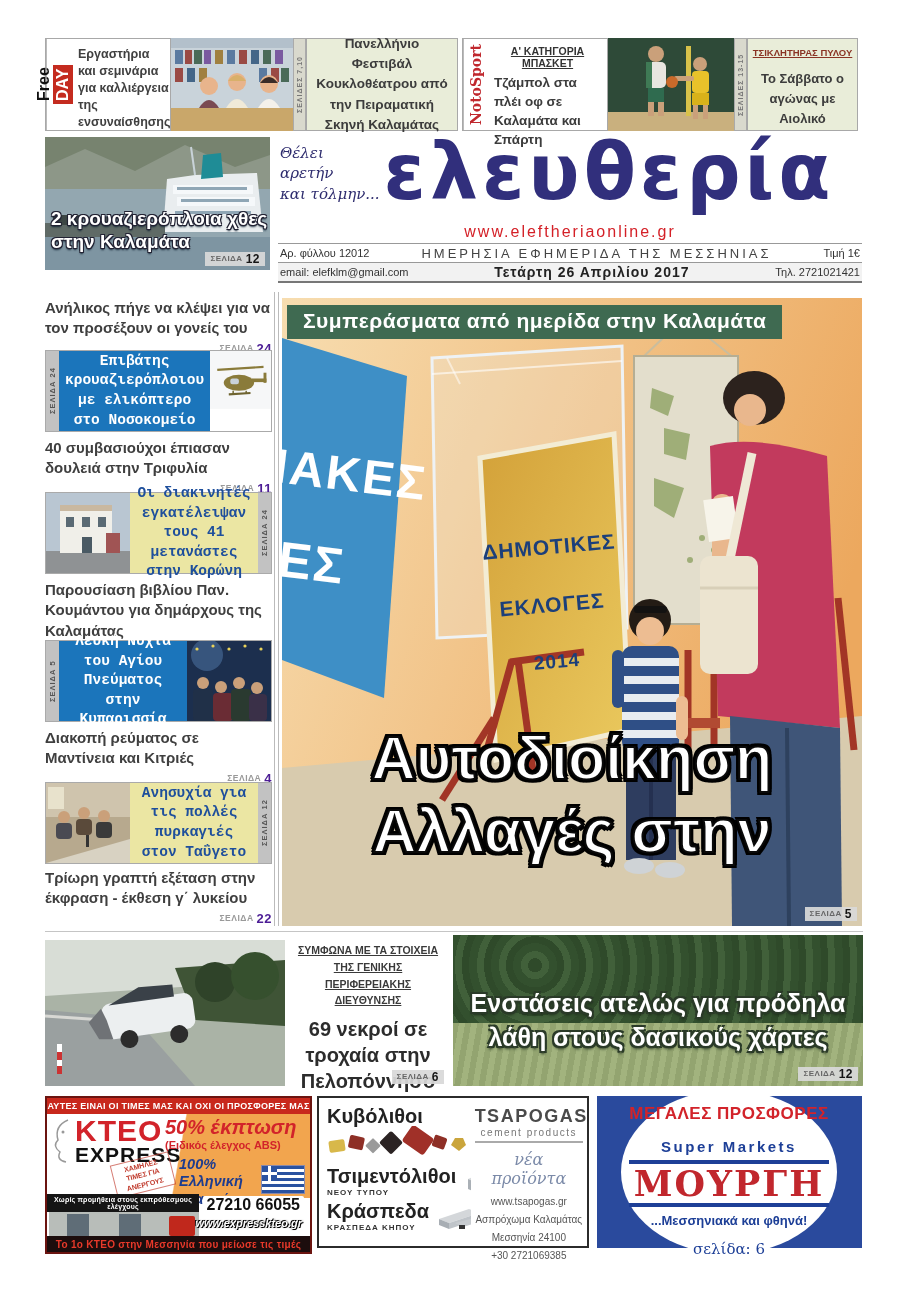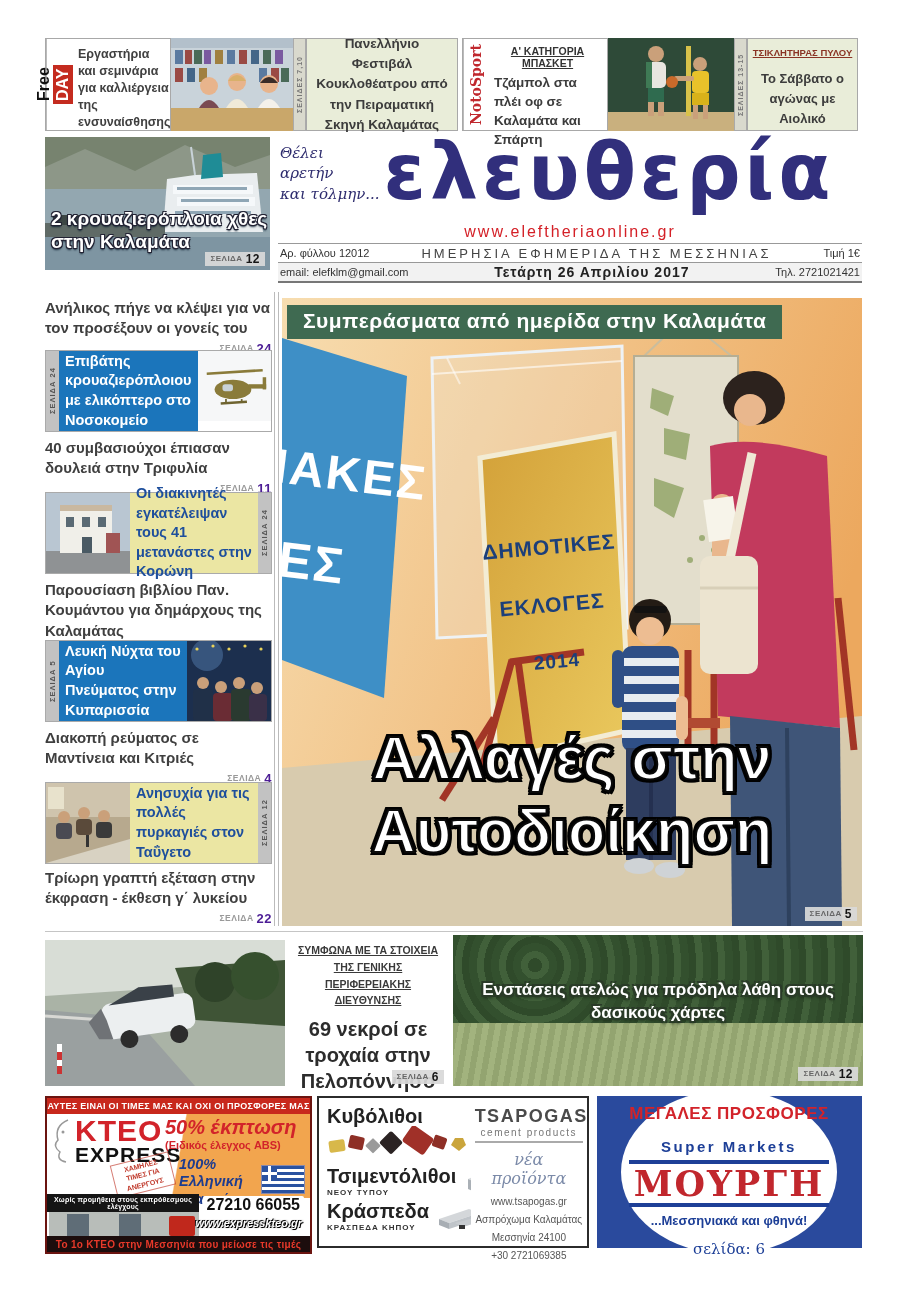--- a/index.html
+++ b/index.html
@@ -59,22 +59,22 @@
   .mh-date{font-size:14px;font-weight:800;color:#222;letter-spacing:1px;}
 
   
   .sidebar{left:45px;top:292px;width:227px;height:636px;}
   .s-item{position:absolute;left:0;width:227px;box-sizing:border-box;}
   .s-title{font-size:15px;font-weight:700;color:#3f3f3f;line-height:1.35;}
   .s-page{display:flex;justify-content:flex-end;align-items:center;gap:3px;margin-top:2px;
           font-size:8.5px;font-weight:700;color:#999;letter-spacing:.5px;}
   .s-page b{font-size:13px;color:#4c1d95;}
   .s-box{position:absolute;left:0;width:227px;height:82px;display:flex;border:1px solid #aaa;box-sizing:border-box;}
-  .box-title{flex:1;display:flex;align-items:center;justify-content:center;
-             font-size:14.5px;font-weight:800;padding:8px 6px;line-height:1.35;}
+  .box-title{flex:1;display:flex;align-items:center;justify-content:center;text-align:center;
+             font-size:14.5px;font-weight:800;padding:8px 6px;line-height:1.35;font-family:Liberation Mono, monospace;}
   .blue .box-title{background:#1b75bb;color:#fff;}
   .yellow .box-title{background:#ebe6a3;color:#1e4f9c;}
   .box-photo{width:84px;position:relative;overflow:hidden;background:#fff;}
   .divider-v{left:274px;top:292px;width:3px;height:634px;border-left:1px solid #bbb;border-right:1px solid #bbb;}
 
   
   .mainphoto{left:282px;top:298px;width:580px;height:628px;overflow:hidden;}
   .m-kicker{position:absolute;left:5px;top:7px;background:#3f6a51;color:#fff;font-size:21px;font-weight:700;
             padding:4px 16px 6px;letter-spacing:.5px;}
   .bluesign-t{position:absolute;color:#fff;font-weight:800;letter-spacing:2px;transform:rotate(7deg);line-height:1;}
@@ -89,21 +89,21 @@
   .crash{left:45px;top:940px;width:240px;height:146px;}
   .accidents{left:292px;top:942px;width:152px;height:142px;}
   .acc-kicker{font-size:10.5px;font-weight:700;color:#3a3a3a;text-align:center;text-decoration:underline;line-height:1.6;}
   .acc-title{font-size:20px;font-weight:800;color:#2c2c2c;text-align:center;margin-top:7px;line-height:1.3;}
   .forest{left:453px;top:935px;width:410px;height:151px;
     background:
       repeating-radial-gradient(circle at 20% 20%, #2f4a2a 0 7px, #41603a 7px 14px, #33502e 14px 22px),
       #3a5a34;}
   .forest-field{position:absolute;left:0;bottom:0;width:100%;height:42%;
     background:repeating-linear-gradient(100deg,#93a470 0 6px,#a2b37e 6px 12px);}
-  .forest-title{position:absolute;left:0;right:0;top:44px;text-align:center;color:#fff;font-size:17px;font-weight:800;line-height:1.35;
+  .forest-title{position:absolute;left:0;right:0;top:52px;text-align:center;color:#fff;font-size:25px;font-weight:800;line-height:1.35;
     text-shadow:-2px -2px 0 #2a3a28,2px -2px 0 #2a3a28,-2px 2px 0 #2a3a28,2px 2px 0 #2a3a28,0 3px 3px #1a2a18;}
 
   
   .kteo{left:45px;top:1096px;width:267px;height:158px;border:2px solid #6b1410;box-sizing:border-box;background:#fff;}
   .kteo-top{height:16px;background:#c8281c;color:#fff;font-size:9px;font-weight:800;display:flex;align-items:center;justify-content:center;letter-spacing:.3px;}
   .kteo-main{position:relative;height:84px;background:linear-gradient(100deg,#ffffff 50%,#f2a54e 50.5%);}
   .kteo-brand{position:absolute;left:28px;top:2px;line-height:1;}
   .kteo-brand .b1{display:block;color:#d2232a;font-size:30px;font-weight:800;letter-spacing:1px;}
   .kteo-brand .b2{display:block;color:#111;font-size:21px;font-weight:800;margin-top:-2px;letter-spacing:1px;}
   .kteo-discount{position:absolute;left:118px;top:2px;color:#d2232a;font-size:20px;font-weight:800;font-style:italic;}
@@ -502,22 +502,22 @@
     <div class="bluesign-t" style="left:-8px;top:153px;font-size:48px;">ΙΑΚΕΣ</div>
     <div class="bluesign-t" style="left:-4px;top:240px;font-size:50px;">ΕΣ</div>
 
     <div class="ysign">
       <span style="font-size:21px;">ΔΗΜΟΤΙΚΕΣ</span>
       <span style="font-size:21px;">ΕΚΛΟΓΕΣ</span>
       <span style="font-size:19px;">2014</span>
     </div>
 
     <div class="headline">
+      <div>Αυτοδιοίκηση</div>
       <div>Αλλαγές στην</div>
-      <div>Αυτοδιοίκηση</div>
     </div>
 
     <div class="badge" style="right:5px;bottom:5px;">
       <span>ΣΕΛΙΔΑ</span>
       <b>5</b>
     </div>
   </div>
 
   <div class="abs rule-b"></div>
 

